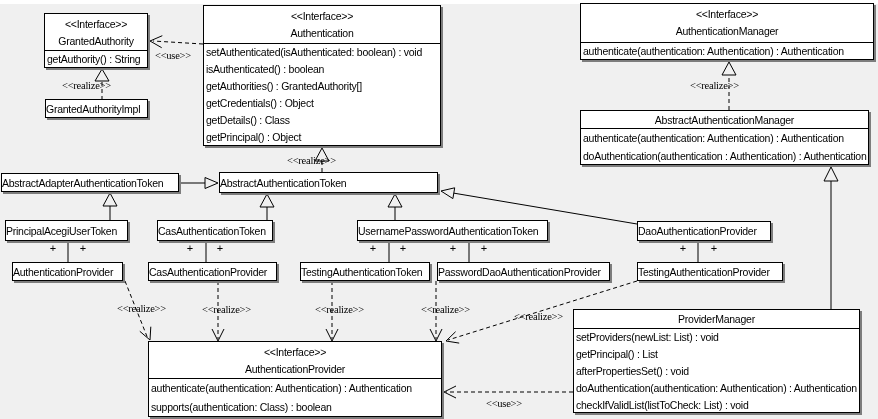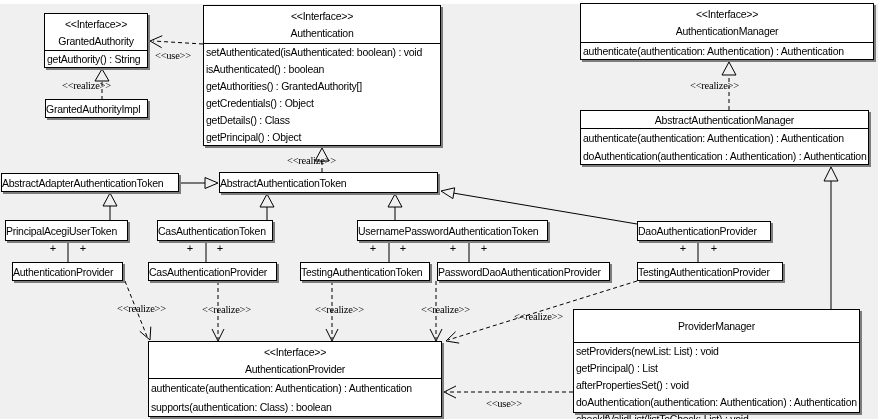--- a/index.html
+++ b/index.html
@@ -190,21 +190,21 @@
     <span>TestingAuthenticationToken</span>
   </div>
   <div class="box nbox" style="left:437px;top:262px;width:173px;height:19px">
     <span>PasswordDaoAuthenticationProvider</span>
   </div>
   <div class="box nbox" style="left:637px;top:262px;width:146px;height:19px">
     <span>TestingAuthenticationProvider</span>
   </div>
 
   <div class="box" style="left:573px;top:309px;width:287px;height:104px">
-    <div class="hd hd1" style="height:33px">ProviderManager</div>
+    <div class="hd hd1" style="height:19px">ProviderManager</div>
     <div class="m">setProviders(newList: List) : void</div>
     <div class="m">getPrincipal() : List</div>
     <div class="m">afterPropertiesSet() : void</div>
     <div class="m">doAuthentication(authentication: Authentication) : Authentication</div>
     <div class="m">checkIfValidList(listToCheck: List) : void</div>
   </div>
 
   <div class="box" style="left:148px;top:341px;width:294px;height:76px">
     <div class="hd" style="height:37px">
       <div class="st">&lt;&lt;Interface&gt;&gt;</div>

